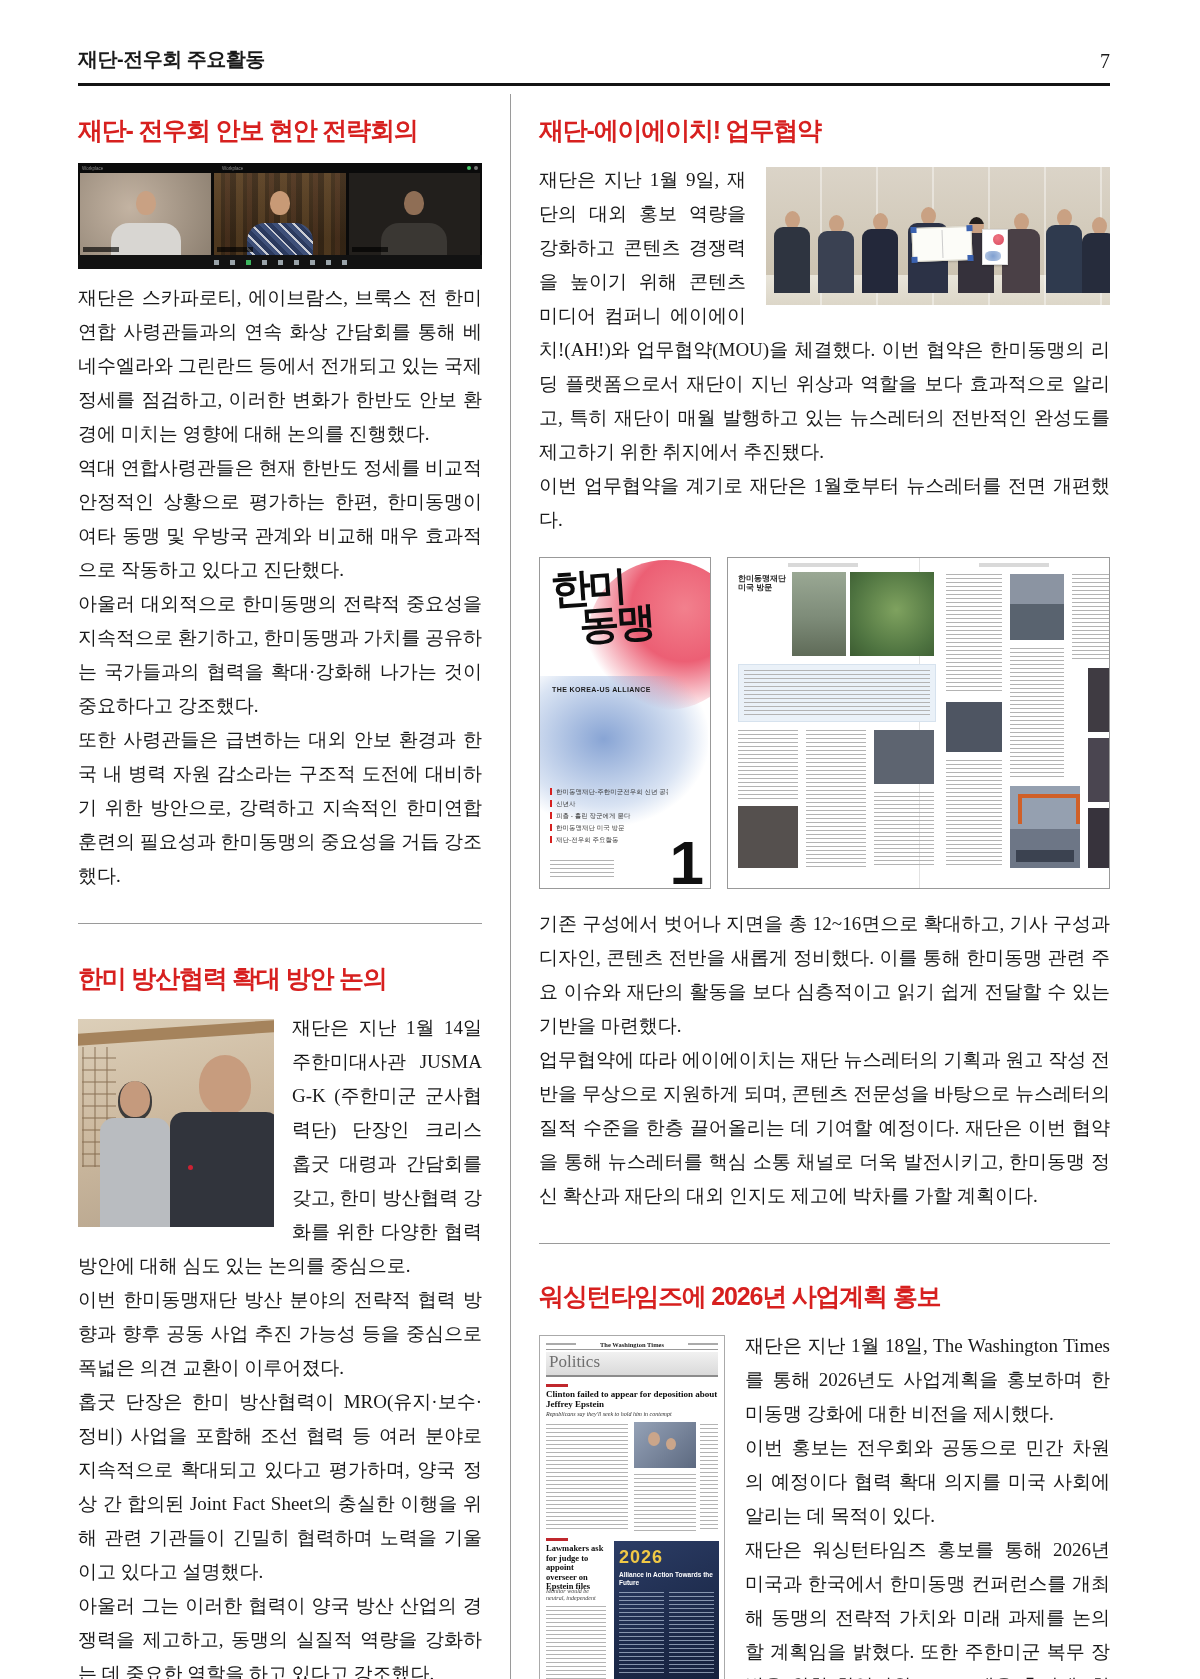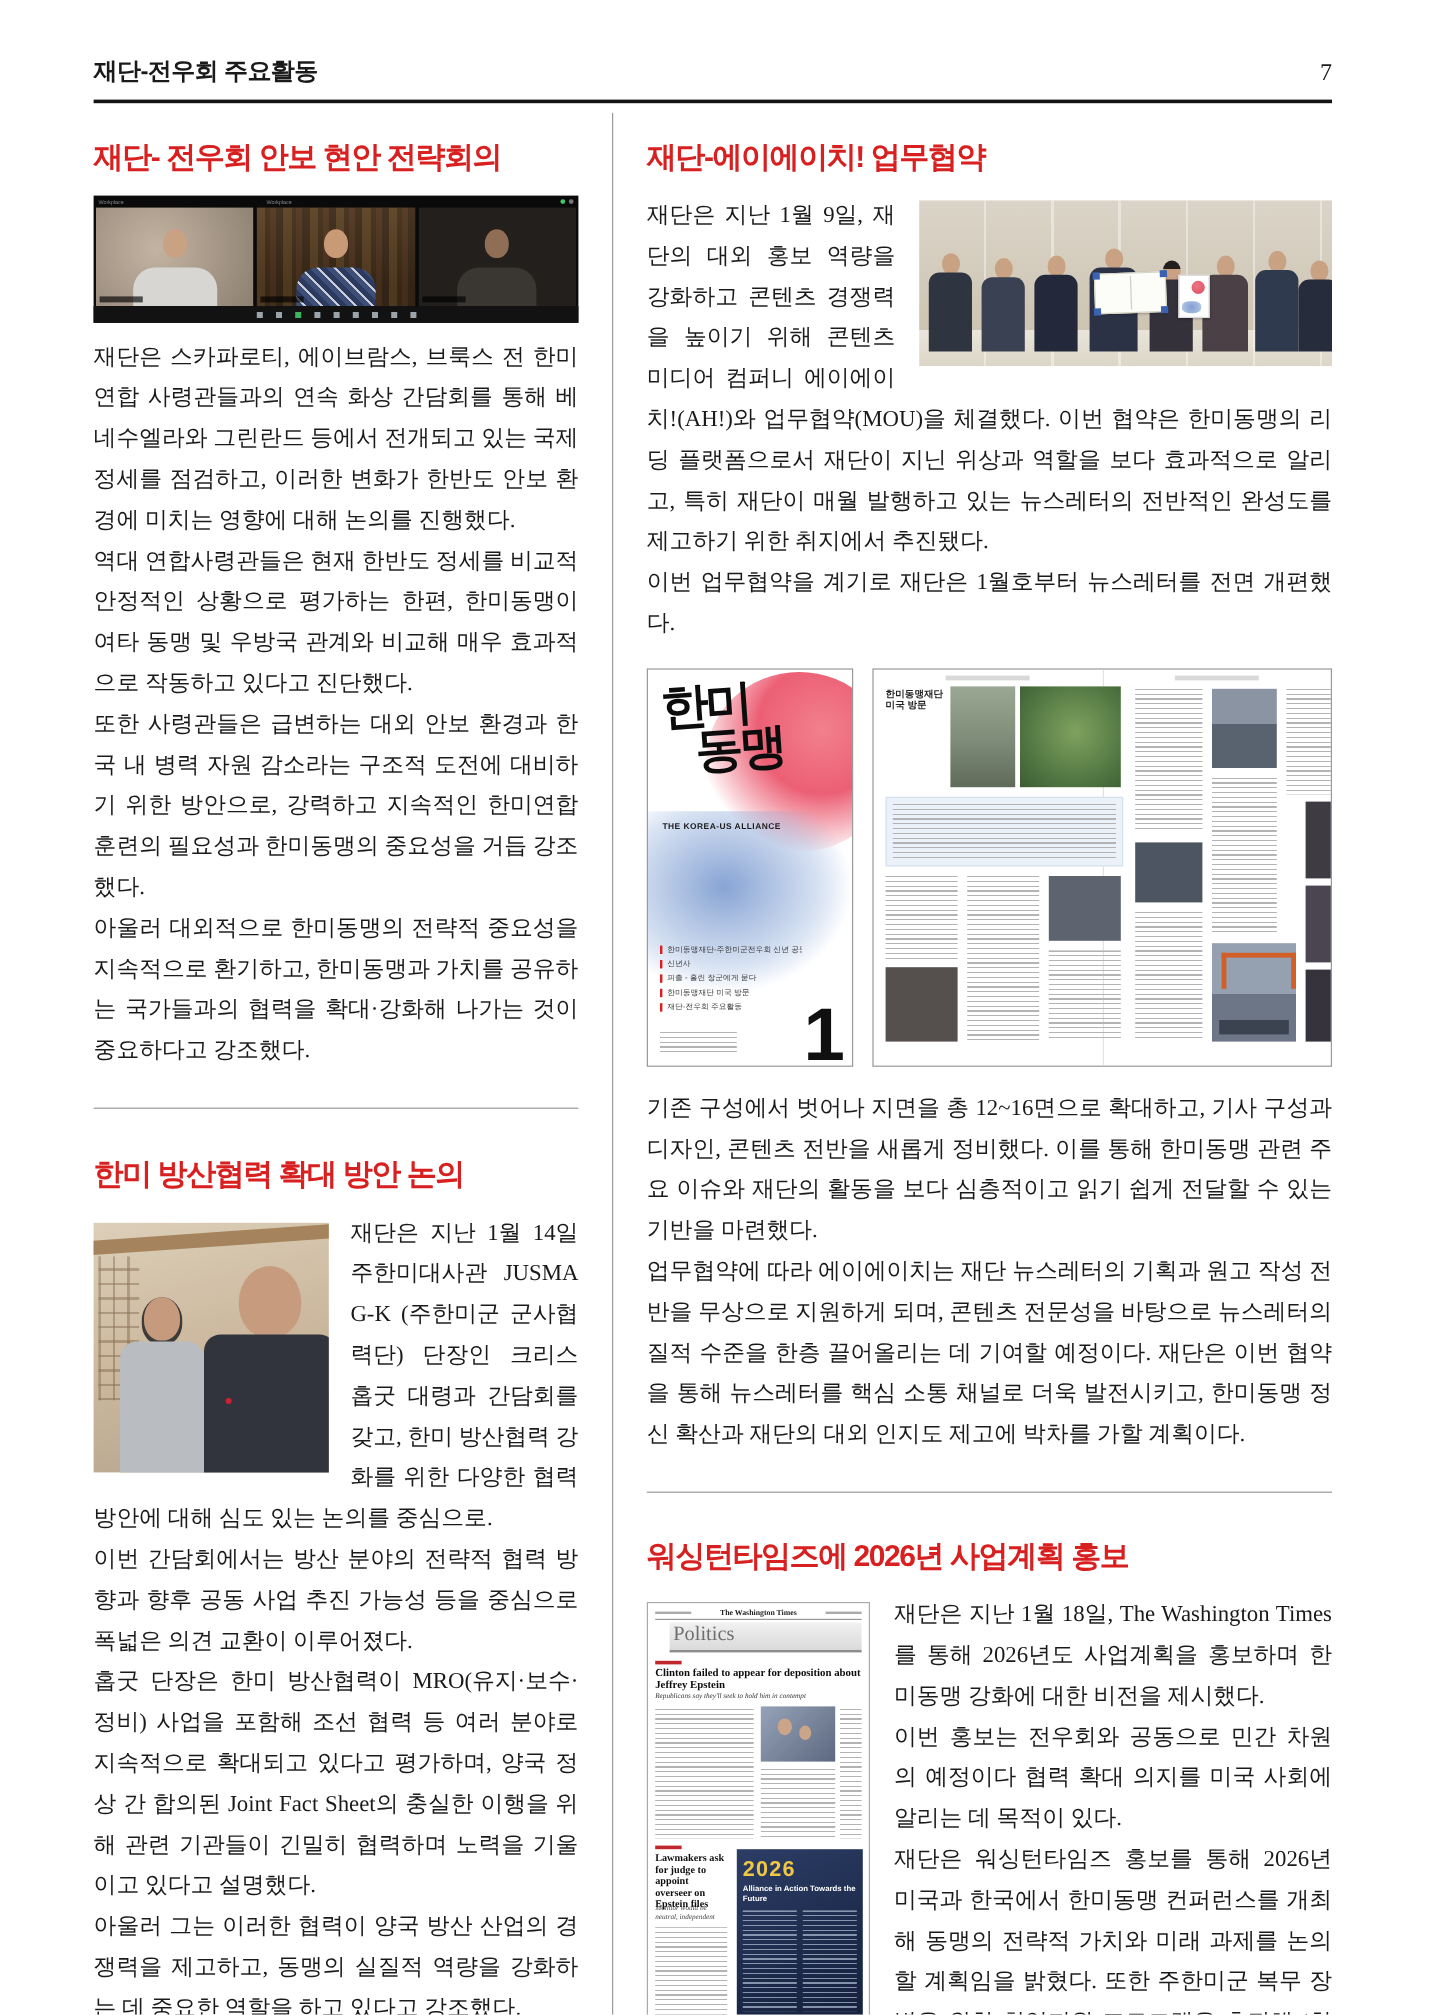--- a/index.html
+++ b/index.html
@@ -102,21 +102,21 @@
   .pg-head{position:absolute;font:bold 8px/9px "Liberation Sans",sans-serif;color:#222;white-space:pre-line;}
   .pg-tinyhead{position:absolute;top:5px;height:4px;width:70px;background:#d9d9d9;}
 
   
   .wt{position:relative;float:left;width:184px;height:406px;margin:6px 20px 4px 0;
       background:#fff;border:1px solid #aaa;overflow:hidden;font-family:"Liberation Serif",serif;}
   .wt-topline{position:absolute;top:3px;left:6px;right:6px;height:10px;border-bottom:1px solid #999;
       display:flex;justify-content:space-between;align-items:center;}
   .wt-mast{font:bold 6.5px "Liberation Serif",serif;color:#222;}
   .wt-tbar{width:30px;height:2px;background:#aaa;}
-  .wt-politics{position:absolute;top:16px;left:18px;right:6px;height:25px;
+  .wt-politics{position:absolute;top:16px;left:6px;right:6px;height:25px;
       background:linear-gradient(#f1f1f1,#dadada);border-bottom:2px solid #8c8c8c;
       font:17px "Liberation Serif",serif;color:#6f6f6f;padding-left:3px;box-sizing:border-box;}
   .wt-tag{position:absolute;width:22px;height:3px;background:#c0272d;}
   .wt-h1{position:absolute;top:53px;left:6px;right:6px;font:bold 9px/10px "Liberation Serif",serif;color:#0d0d0d;}
   .wt-sub1{position:absolute;top:75px;left:6px;right:6px;font:italic 6px "Liberation Serif",serif;color:#333;}
   .wt-photo{position:absolute;top:86px;left:94px;width:62px;height:46px;
       background:linear-gradient(135deg,#95a2b7,#5c6980);}
   .wt-photo:before,.wt-photo:after{content:"";position:absolute;border-radius:50%;background:#caa58a;}
   .wt-photo:before{width:12px;height:14px;left:14px;top:10px;}
   .wt-photo:after{width:10px;height:12px;left:32px;top:16px;}
@@ -187,22 +187,22 @@
           <span class="vc-ic"></span>
           <span class="vc-ic"></span>
           <span class="vc-ic"></span>
           <span class="vc-ic"></span>
         </div>
       </div>
 
       <div class="btxt">
         <p>재단은 스카파로티, 에이브람스, 브룩스 전 한미연합 사령관들과의 연속 화상 간담회를 통해 베네수엘라와 그린란드 등에서 전개되고 있는 국제 정세를 점검하고, 이러한 변화가 한반도 안보 환경에 미치는 영향에 대해 논의를 진행했다.</p>
         <p>역대 연합사령관들은 현재 한반도 정세를 비교적 안정적인 상황으로 평가하는 한편, 한미동맹이 여타 동맹 및 우방국 관계와 비교해 매우 효과적으로 작동하고 있다고 진단했다.</p>
+        <p>아울러 대외적으로 한미동맹의 전략적 중요성을 지속적으로 환기하고, 한미동맹과 가치를 공유하는 국가들과의 협력을 확대·강화해 나가는 것이 중요하다고 강조했다.</p>
         <p>또한 사령관들은 급변하는 대외 안보 환경과 한국 내 병력 자원 감소라는 구조적 도전에 대비하기 위한 방안으로, 강력하고 지속적인 한미연합훈련의 필요성과 한미동맹의 중요성을 거듭 강조했다.</p>
-        <p>아울러 대외적으로 한미동맹의 전략적 중요성을 지속적으로 환기하고, 한미동맹과 가치를 공유하는 국가들과의 협력을 확대·강화해 나가는 것이 중요하다고 강조했다.</p>
       </div>
 
       <hr class="sep">
 
       <h2 class="article-title" style="margin-top:38px">한미 방산협력 확대 방안 논의</h2>
 
       <div class="btxt">
 
         <div class="po">
           <div class="po-beam"></div>
@@ -211,21 +211,21 @@
             <div class="po-head" style="width:34px;height:40px;background:#c59a7d;box-shadow:0 -2px 0 2px #3c3c3c inset"></div>
             <div class="po-body" style="width:70px;height:110px;background:#b9bcc0"></div>
           </div>
           <div class="po-m" style="right:-6px;top:36px;width:110px">
             <div class="po-head" style="width:52px;height:60px;background:#c79c7e"></div>
             <div class="po-body" style="width:110px;height:116px;background:#31343c"></div>
             <div class="po-pin" style="left:18px;bottom:58px"></div>
           </div>
         </div>
         <p>재단은 지난 1월 14일 주한미대사관 JUSMAG-K (주한미군 군사협력단) 단장인 크리스 홉굿 대령과 간담회를 갖고, 한미 방산협력 강화를 위한 다양한 협력 방안에 대해 심도 있는 논의를 중심으로.</p>
-        <p>이번 간담회에서는 방산 분야의 전략적 협력 방향과 향후 공동 사업 추진 가능성 등을 중심으로 폭넓은 의견 교환이 이루어졌다.</p>
+        <p>이번 한미동맹재단 방산 분야의 전략적 협력 방향과 향후 공동 사업 추진 가능성 등을 중심으로 폭넓은 의견 교환이 이루어졌다.</p>
         <p>홉굿 단장은 한미 방산협력이 MRO(유지·보수·정비) 사업을 포함해 조선 협력 등 여러 분야로 지속적으로 확대되고 있다고 평가하며, 양국 정상 간 합의된 Joint Fact Sheet의 충실한 이행을 위해 관련 기관들이 긴밀히 협력하며 노력을 기울이고 있다고 설명했다.</p>
         <p>아울러 그는 이러한 협력이 양국 방산 산업의 경쟁력을 제고하고, 동맹의 실질적 역량을 강화하는 데 중요한 역할을 하고 있다고 강조했다.</p>
       </div>
     </div>
 
     <div class="col-right">
 
       <h2 class="article-title" style="margin-top:20px">재단-에이에이치! 업무협약</h2>
 
       <div class="btxt">

